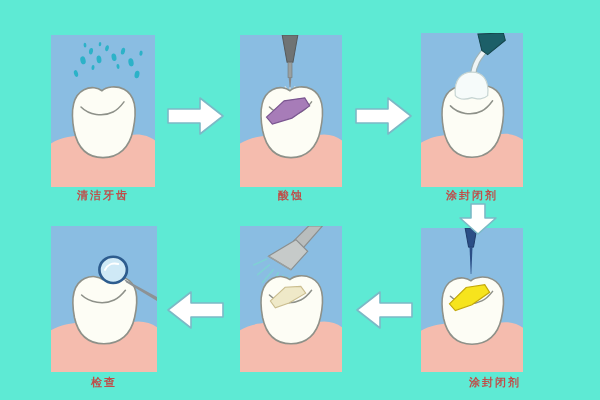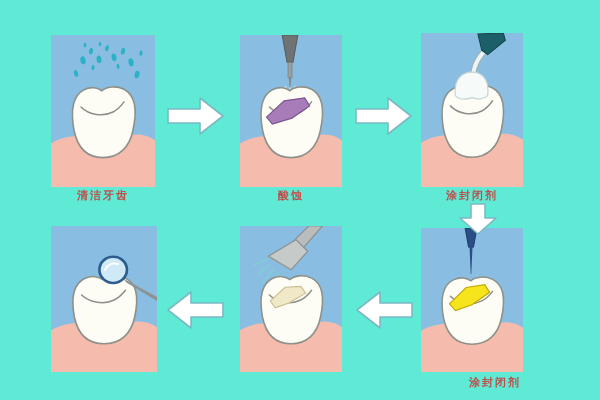--- a/index.html
+++ b/index.html
@@ -133,20 +133,21 @@
         <circle cx="61" cy="45" r="13.5" fill="#cfe9f6" stroke="#2d5c8e" stroke-width="2.6"></circle>
         <path d="M53,45 C55,40 60,37.5 66,39" fill="none" stroke="#ffffff" stroke-width="2" stroke-linecap="round"></path>
       </g>
     </svg>
   </div>
 
   <div class="step-label" style="left:51px;top:189px;width:104px;">清洁牙齿</div>
   <div class="step-label" style="left:240px;top:189px;width:102px;">酸蚀</div>
   <div class="step-label" style="left:421px;top:189px;width:102px;">涂封闭剂</div>
   <div class="step-label" style="left:444px;top:376px;width:102px;">涂封闭剂</div>
+  <div class="step-label" style="left:51px;top:376px;width:106px;">检查</div>
 
   <div class="flow-arrow" style="left:166px;top:93px;width:60px;height:46px;">
     <svg viewBox="0 0 60 46">
         <path d="M2,16 L34,16 L34,5 L57,23 L34,41 L34,30 L2,30 Z" fill="#ffffff" stroke="#7cb9c6" stroke-width="1.6" stroke-linejoin="round"></path>
       </svg>
   </div>
   <div class="flow-arrow" style="left:354px;top:93px;width:60px;height:46px;">
     <svg viewBox="0 0 60 46">
         <path d="M2,16 L34,16 L34,5 L57,23 L34,41 L34,30 L2,30 Z" fill="#ffffff" stroke="#7cb9c6" stroke-width="1.6" stroke-linejoin="round"></path>
       </svg>

